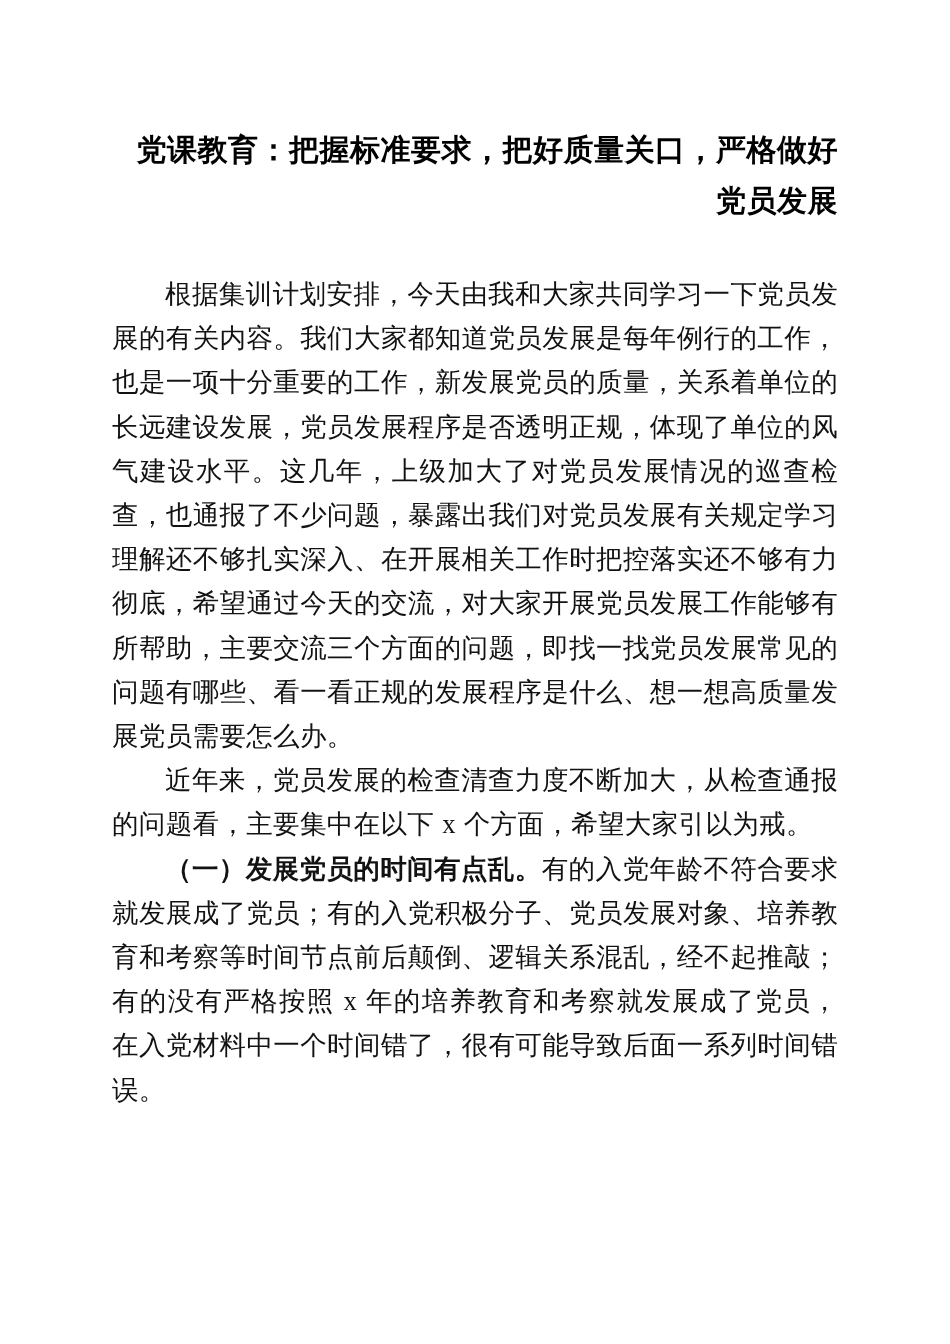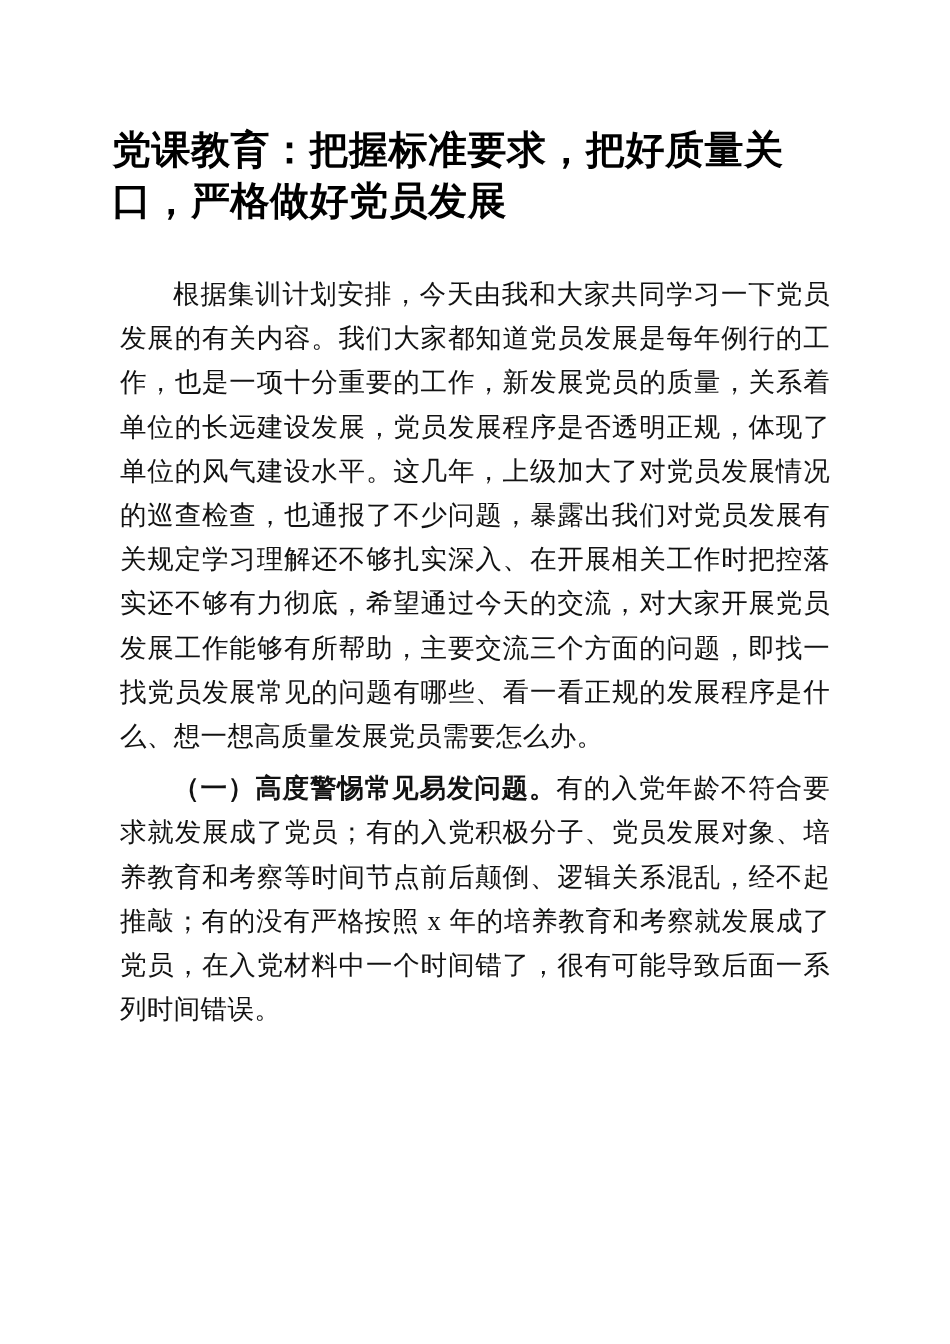--- a/index.html
+++ b/index.html
@@ -28,33 +28,33 @@
     position: absolute;
     left: 112px;
     top: 0;
     width: 726px;
   }
 
   
   .doc-title {
     margin: 0;
     padding-top: 124px;
-    text-align: left;
+    text-align: right;
     font-family: "Liberation Serif", "DejaVu Serif", serif;
     font-weight: 700;
-    font-size: 39px;
+    font-size: 30px;
     line-height: 51px;
     letter-spacing: 0.5px;
     color: #000000;
     text-rendering: optimizeLegibility;
   }
 
   
   .para {
-    margin: 8px;
+    margin: 0;
     font-family: "Liberation Serif", "DejaVu Serif", serif;
     font-size: 26.5px;
     line-height: 44.2px;
     text-align: justify;
     text-justify: inter-ideograph;
     letter-spacing: 0.35px;
     color: #121212;
     font-weight: 400;
   }
 
@@ -103,17 +103,18 @@
 <div class="page">
   <div class="content">
 
     <h1 class="doc-title">
       <span>党课教育：把握标准要求，把好质量关口，严</span><span>格做好党员发展</span>
     </h1>
 
     <p class="para indent intro kai">根据集训计划安排，今天由我和大家共同学习一下党员发展的有关内容。我们大家都知道党员发展是每年例行的工作，也是一项十分重要的工作，新发展党员的质量，关系着单位的长远建设发展，党员发展程序是否透明正规，体现了单位的风气建设水平。这几年，上级加大了对党员发展情况的巡查检查，也通报了不少问题，暴露出我们对党员发展有关规定学习理解还不够扎实深入、在开展相关工作时把控落实还不够有力彻底，希望通过今天的交流，对大家开展党员发展工作能够有所帮助，主要交流三个方面的问题，即找一找党员发展常见的问题有哪些、看一看正规的发展程序是什么、想一想高质量发展党员需要怎么办。</p>
 
 
+    <p class="para indent kai"><span>近年来，党员发展的检查清查力度不断加大，从检查通报的问题看，主要集中在以下 </span><span class="latin">x</span><span> 个方面，希望大家引以为戒。</span></p>
 
-    <p class="para indent kai"><span class="subhead-run">（一）高度警惕常见易发问题。</span><span>有的入党年龄不符合要求就发展成了党员；有的入党积极分子、党员发展对象、培养教育和考察等时间节点前后颠倒、逻辑关系混乱，经不起推敲；有的没有严格按照 </span><span class="latin">x</span><span> 年的培养教育和考察就发展成了党员，在入党材料中一个时间错了，很有可能导致后面一系列时间错误。</span></p>
+    <p class="para indent kai"><span class="subhead-run">（一）发展党员的时间有点乱。</span><span>有的入党年龄不符合要求就发展成了党员；有的入党积极分子、党员发展对象、培养教育和考察等时间节点前后颠倒、逻辑关系混乱，经不起推敲；有的没有严格按照 </span><span class="latin">x</span><span> 年的培养教育和考察就发展成了党员，在入党材料中一个时间错了，很有可能导致后面一系列时间错误。</span></p>
 
   </div>
 </div>
 
 </body></html>

